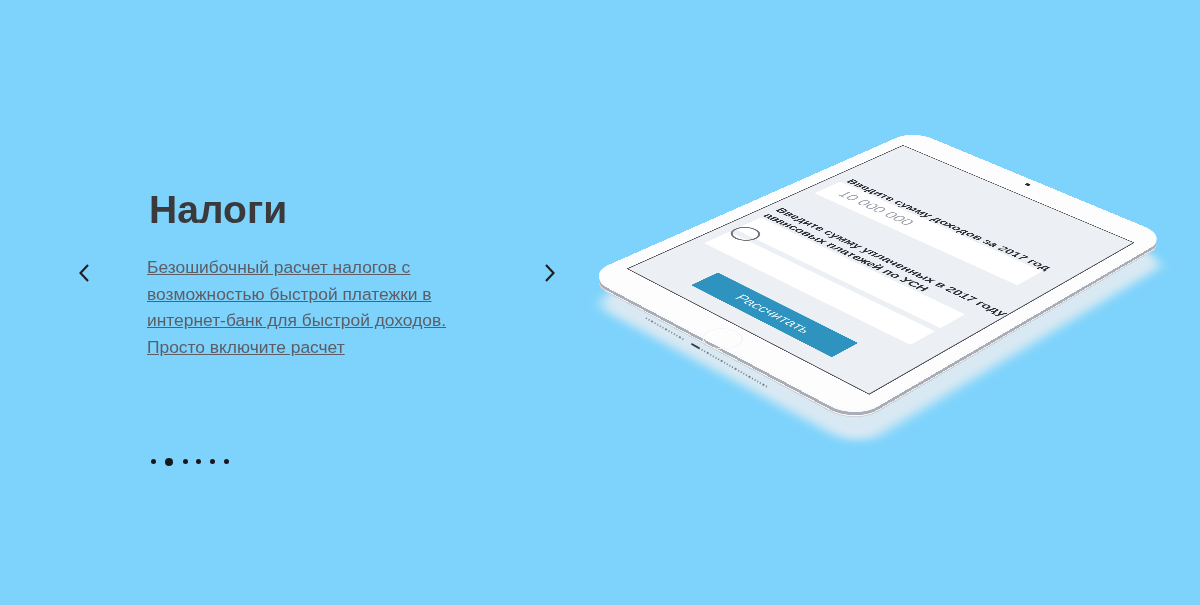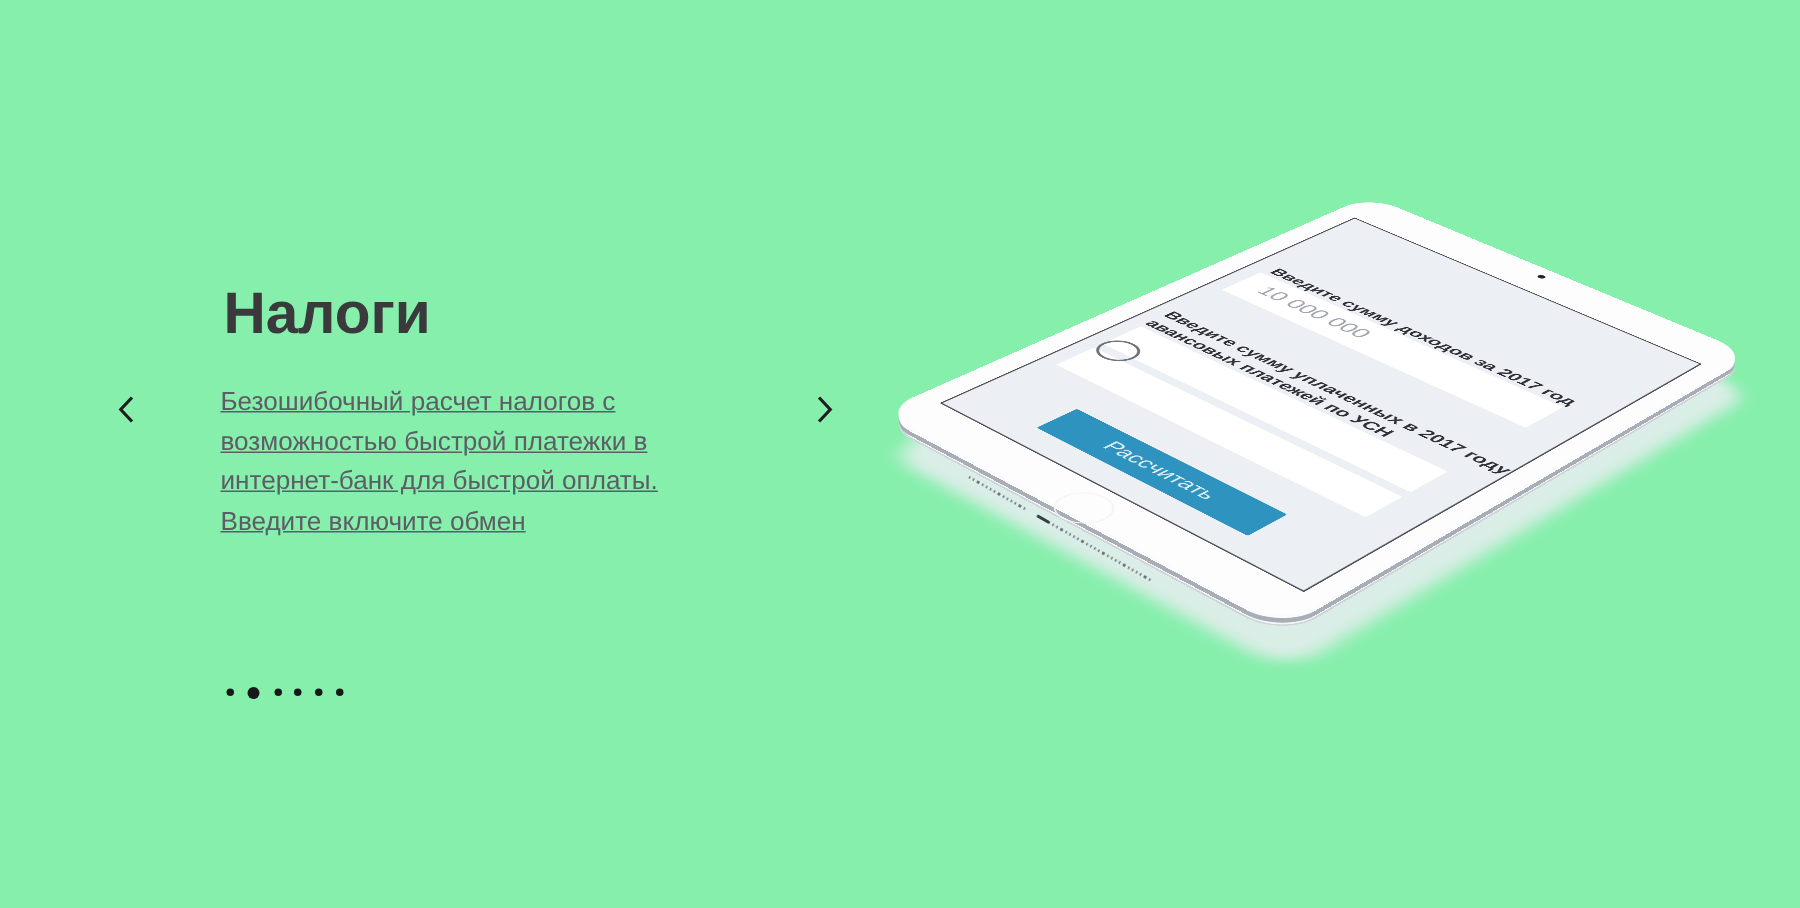--- a/index.html
+++ b/index.html
@@ -1,18 +1,18 @@
 <!DOCTYPE html>
 <html><head>
 <meta charset="utf-8">
 <style>
   html,body{margin:0;padding:0;}
   body{width:1200px;height:605px;background:#fff;overflow:hidden;
        font-family:"Liberation Sans",sans-serif;}
-  .stage{position:relative;width:1200px;height:605px;background:#86efac;overflow:hidden;}
+  .stage{position:relative;width:1200px;height:605px;background:#7dd3fc;overflow:hidden;}
 
   
   .slide-title{position:absolute;left:149px;top:190px;font-size:39px;font-weight:bold;
      color:#3a3a3c;line-height:40px;}
   .slide-desc{position:absolute;left:147px;top:254px;font-size:17.4px;
      line-height:26.7px;color:#5d5d66;}
   .slide-desc div{white-space:nowrap;text-decoration:underline;}
 
   .arrow{position:absolute;width:24px;height:24px;}
   .arrow svg{display:block;}
@@ -50,22 +50,22 @@
   .jack{position:absolute;left:52px;top:-0.4px;width:10px;height:2.2px;background:#3a3d44;border-radius:1.1px;}
 </style>
 </head>
 <body>
 
 <div class="stage">
   <div class="slide-title">Налоги</div>
   <div class="slide-desc">
       <div>Безошибочный расчет налогов с</div>
       <div>возможностью быстрой платежки в</div>
-      <div>интернет-банк для быстрой оплаты.</div>
-      <div>Введите включите обмен</div>
+      <div>интернет-банк для быстрой доходов.</div>
+      <div>Просто включите расчет</div>
     </div>
 
   <div class="arrow arrow-prev">
     <svg width="24" height="24" viewBox="0 0 24 24">
         <path d="M15 4 L7.5 12 L15 20" fill="none" stroke="#1d1d1f" stroke-width="2.1"></path>
       </svg>
   </div>
   <div class="arrow arrow-next">
     <svg width="24" height="24" viewBox="0 0 24 24">
         <path d="M9 4 L16.5 12 L9 20" fill="none" stroke="#1d1d1f" stroke-width="2.1"></path>

